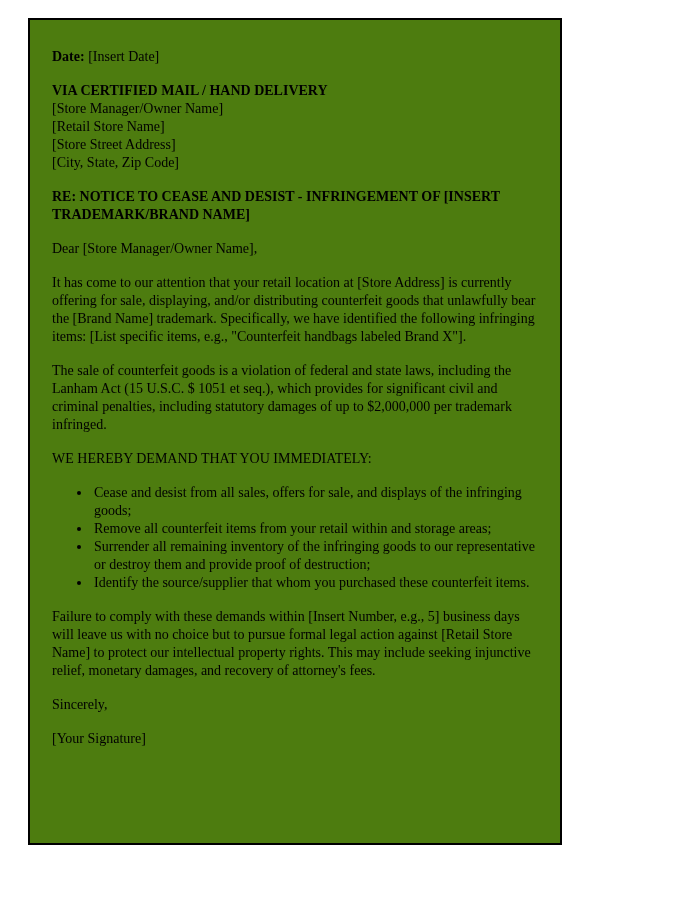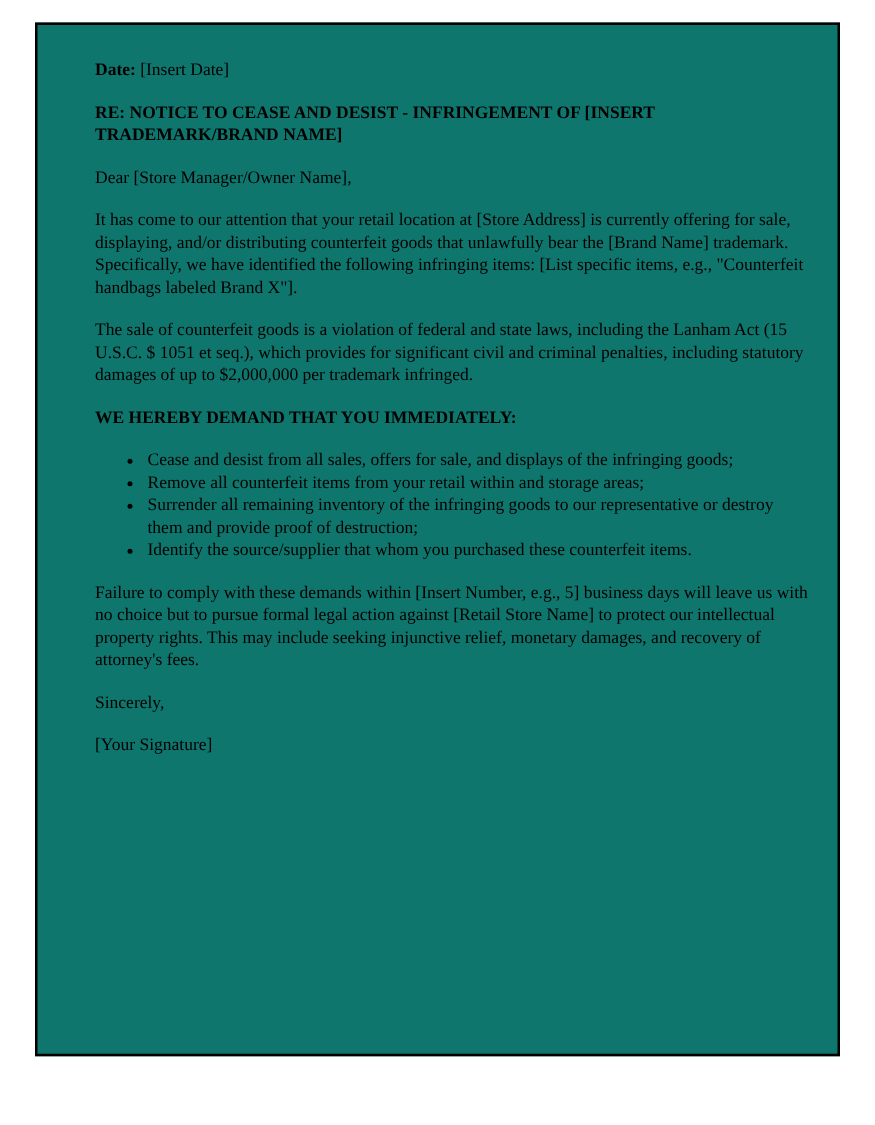--- a/index.html
+++ b/index.html
@@ -11,27 +11,26 @@
     width: 700px;
     height: 900px;
     position: relative;
     font-family: "Liberation Serif", "DejaVu Serif", serif;
     color: #000000;
   }
   .letter-box {
     position: absolute;
     left: 28px;
     top: 18px;
-    width: 644px;
+    width: 534px;
     height: 827px;
     border: 2px solid #000000;
     box-sizing: border-box;
-    background: #0f766e;
+    background: #4d7c0f;
     overflow: hidden;
-    padding-left: 24px;
   }
   .letter-content {
     padding: 28px 22px 20px 22px;
     font-size: 14px;
     line-height: 18px;
   }
   .letter-content p {
     margin: 0 0 16px 0;
   }
   .block {
@@ -41,21 +40,21 @@
     margin: 0;
   }
   .bold {
     font-weight: bold;
   }
   .subject {
     font-weight: bold;
     margin: 0 0 16px 0;
   }
   .demand-heading {
-    font-weight: bold;
+    font-weight: normal;
     margin: 0 0 16px 0;
   }
   ul.demands {
     margin: 4px 0 16px 0;
     padding-left: 40px;
     list-style-type: disc;
   }
   ul.demands li {
     margin: 0;
     padding-left: 2px;
@@ -68,20 +67,27 @@
   }
 </style>
 </head>
 <body>
 
 <div class="letter-box">
   <div class="letter-content">
 
     <p class="date-line"><span class="bold">Date:</span> <span>[Insert Date]</span></p>
 
+    <div class="block">
+      <div class="line bold">VIA CERTIFIED MAIL / HAND DELIVERY</div>
+      <div class="line">[Store Manager/Owner Name]</div>
+      <div class="line">[Retail Store Name]</div>
+      <div class="line">[Store Street Address]</div>
+      <div class="line">[City, State, Zip Code]</div>
+    </div>
 
     <p class="subject">RE: NOTICE TO CEASE AND DESIST - INFRINGEMENT OF [INSERT TRADEMARK/BRAND NAME]</p>
 
     <p>Dear [Store Manager/Owner Name],</p>
 
 
     <p>It has come to our attention that your retail location at [Store Address] is currently offering for sale, displaying, and/or distributing counterfeit goods that unlawfully bear the [Brand Name] trademark. Specifically, we have identified the following infringing items: [List specific items, e.g., "Counterfeit handbags labeled Brand X"].</p>
 
     <p>The sale of counterfeit goods is a violation of federal and state laws, including the Lanham Act (15 U.S.C. $ 1051 et seq.), which provides for significant civil and criminal penalties, including statutory damages of up to $2,000,000 per trademark infringed.</p>
 

